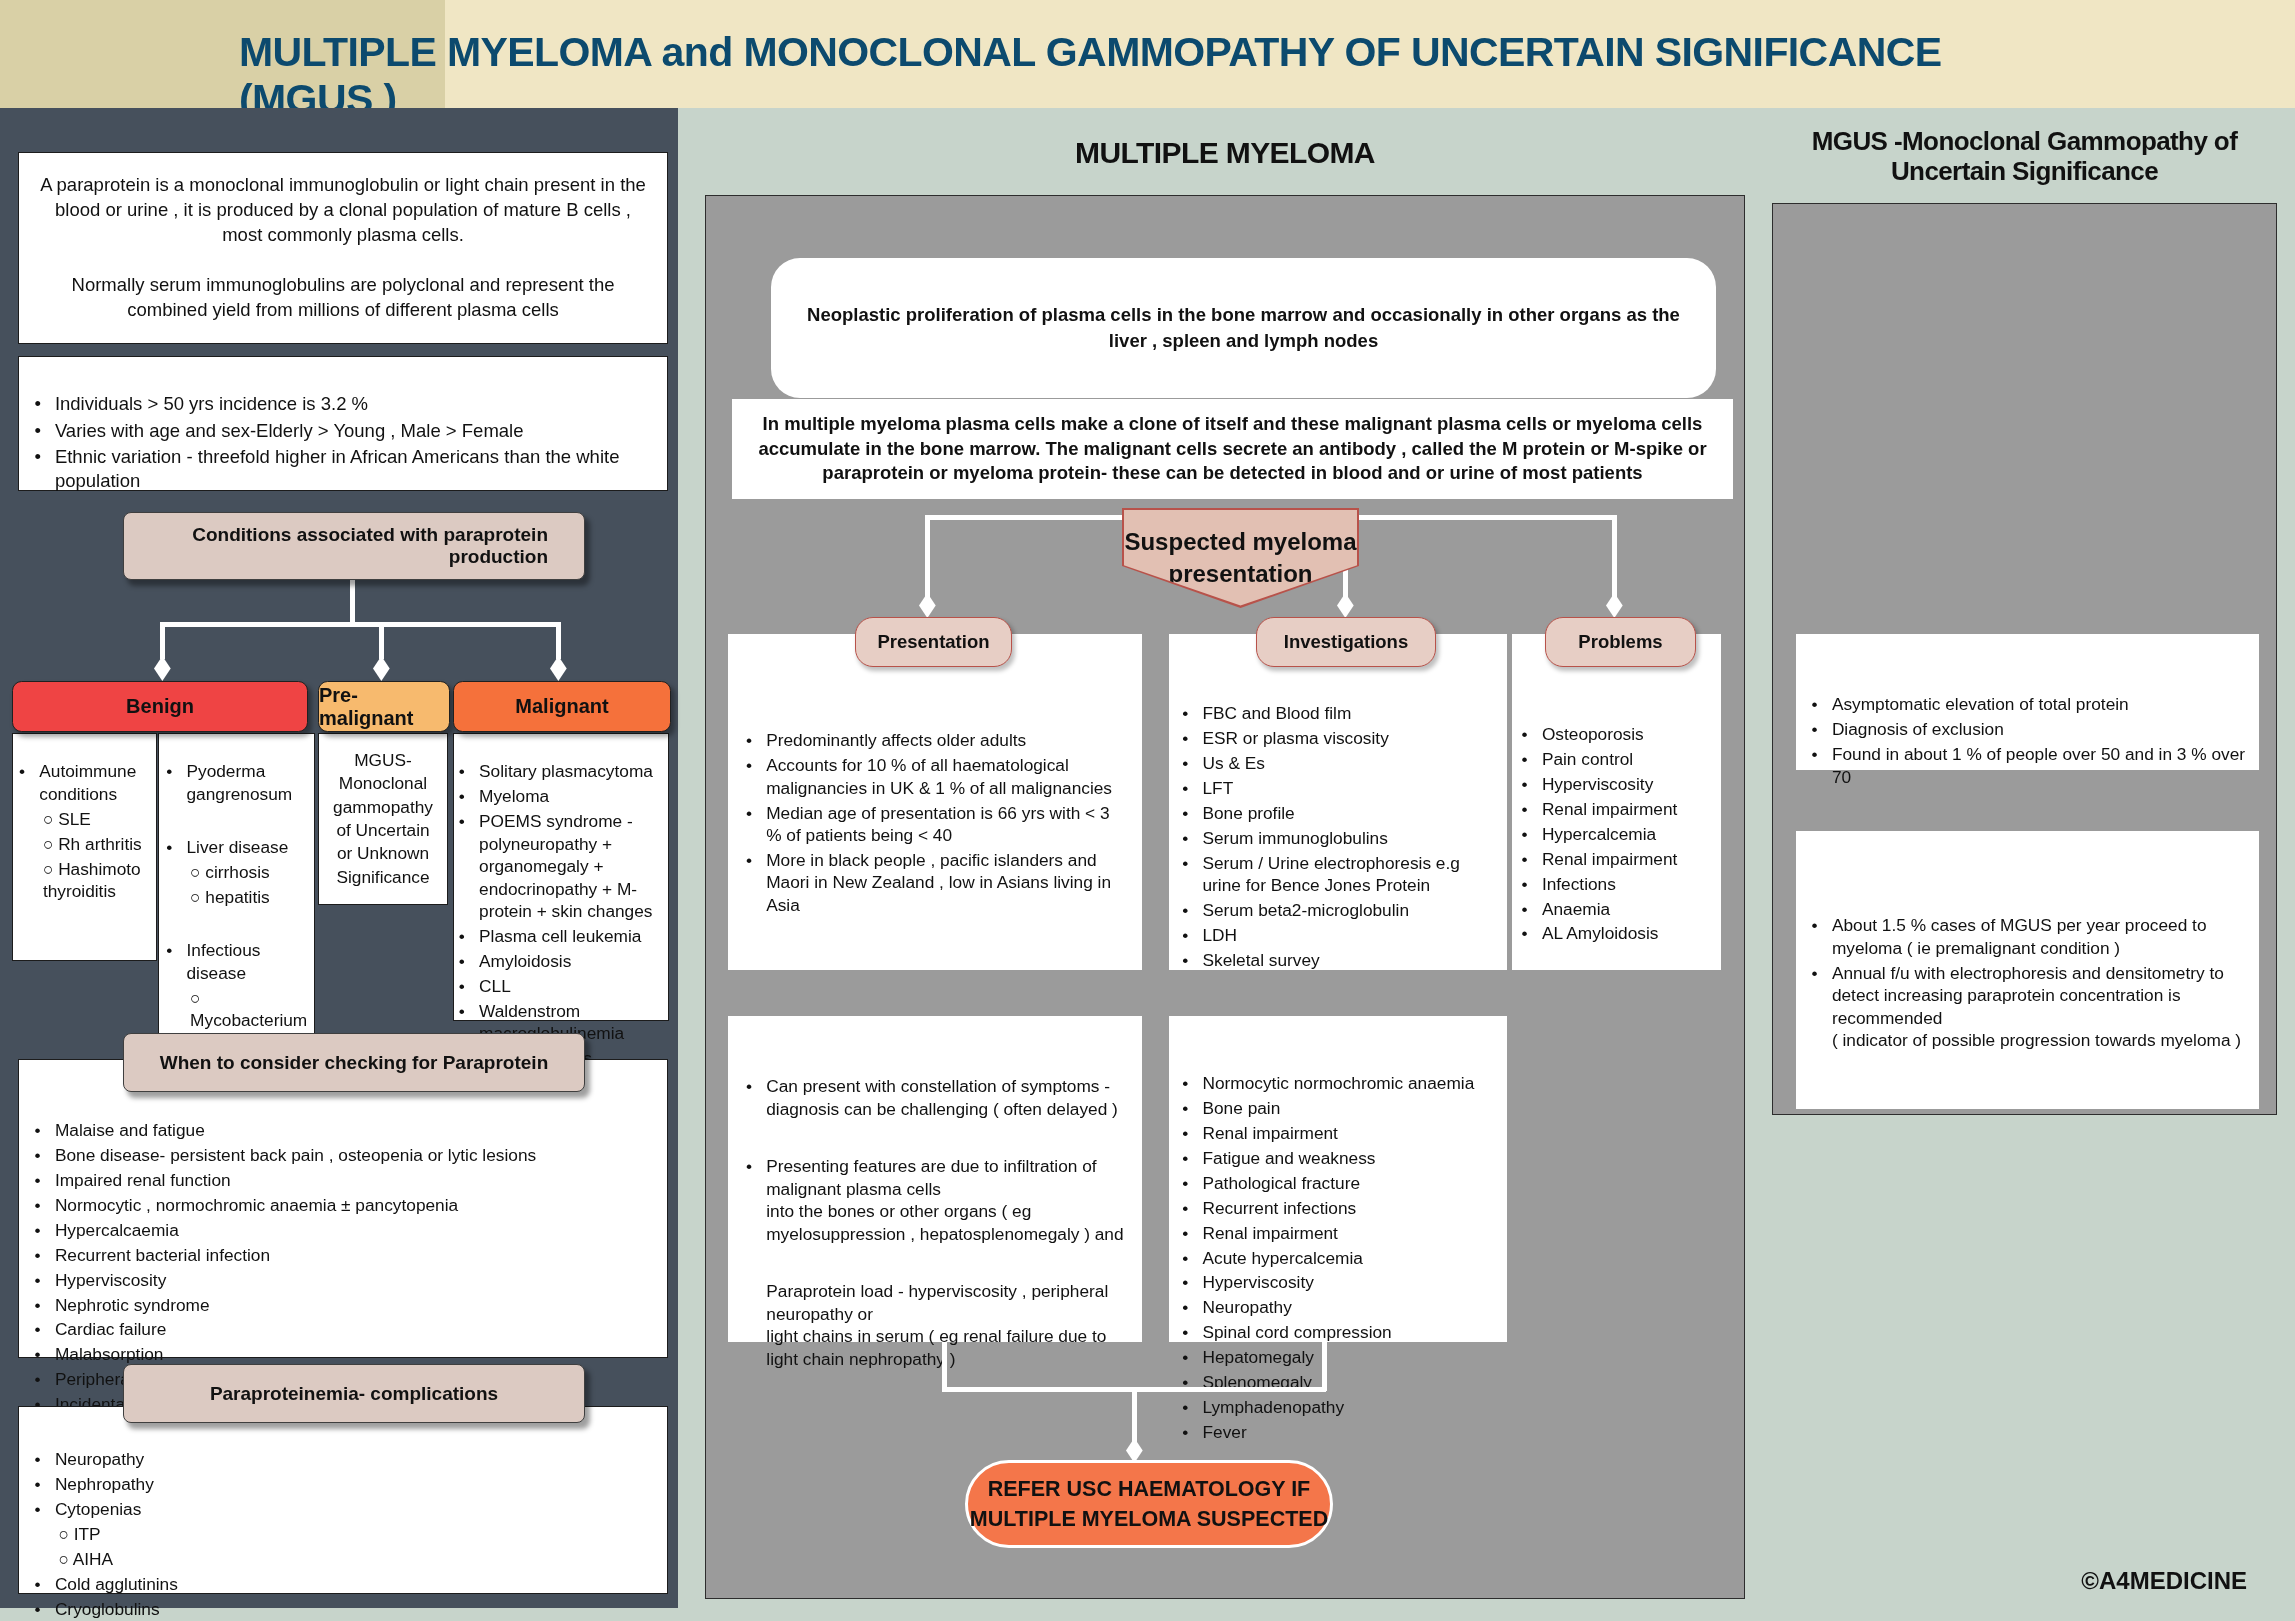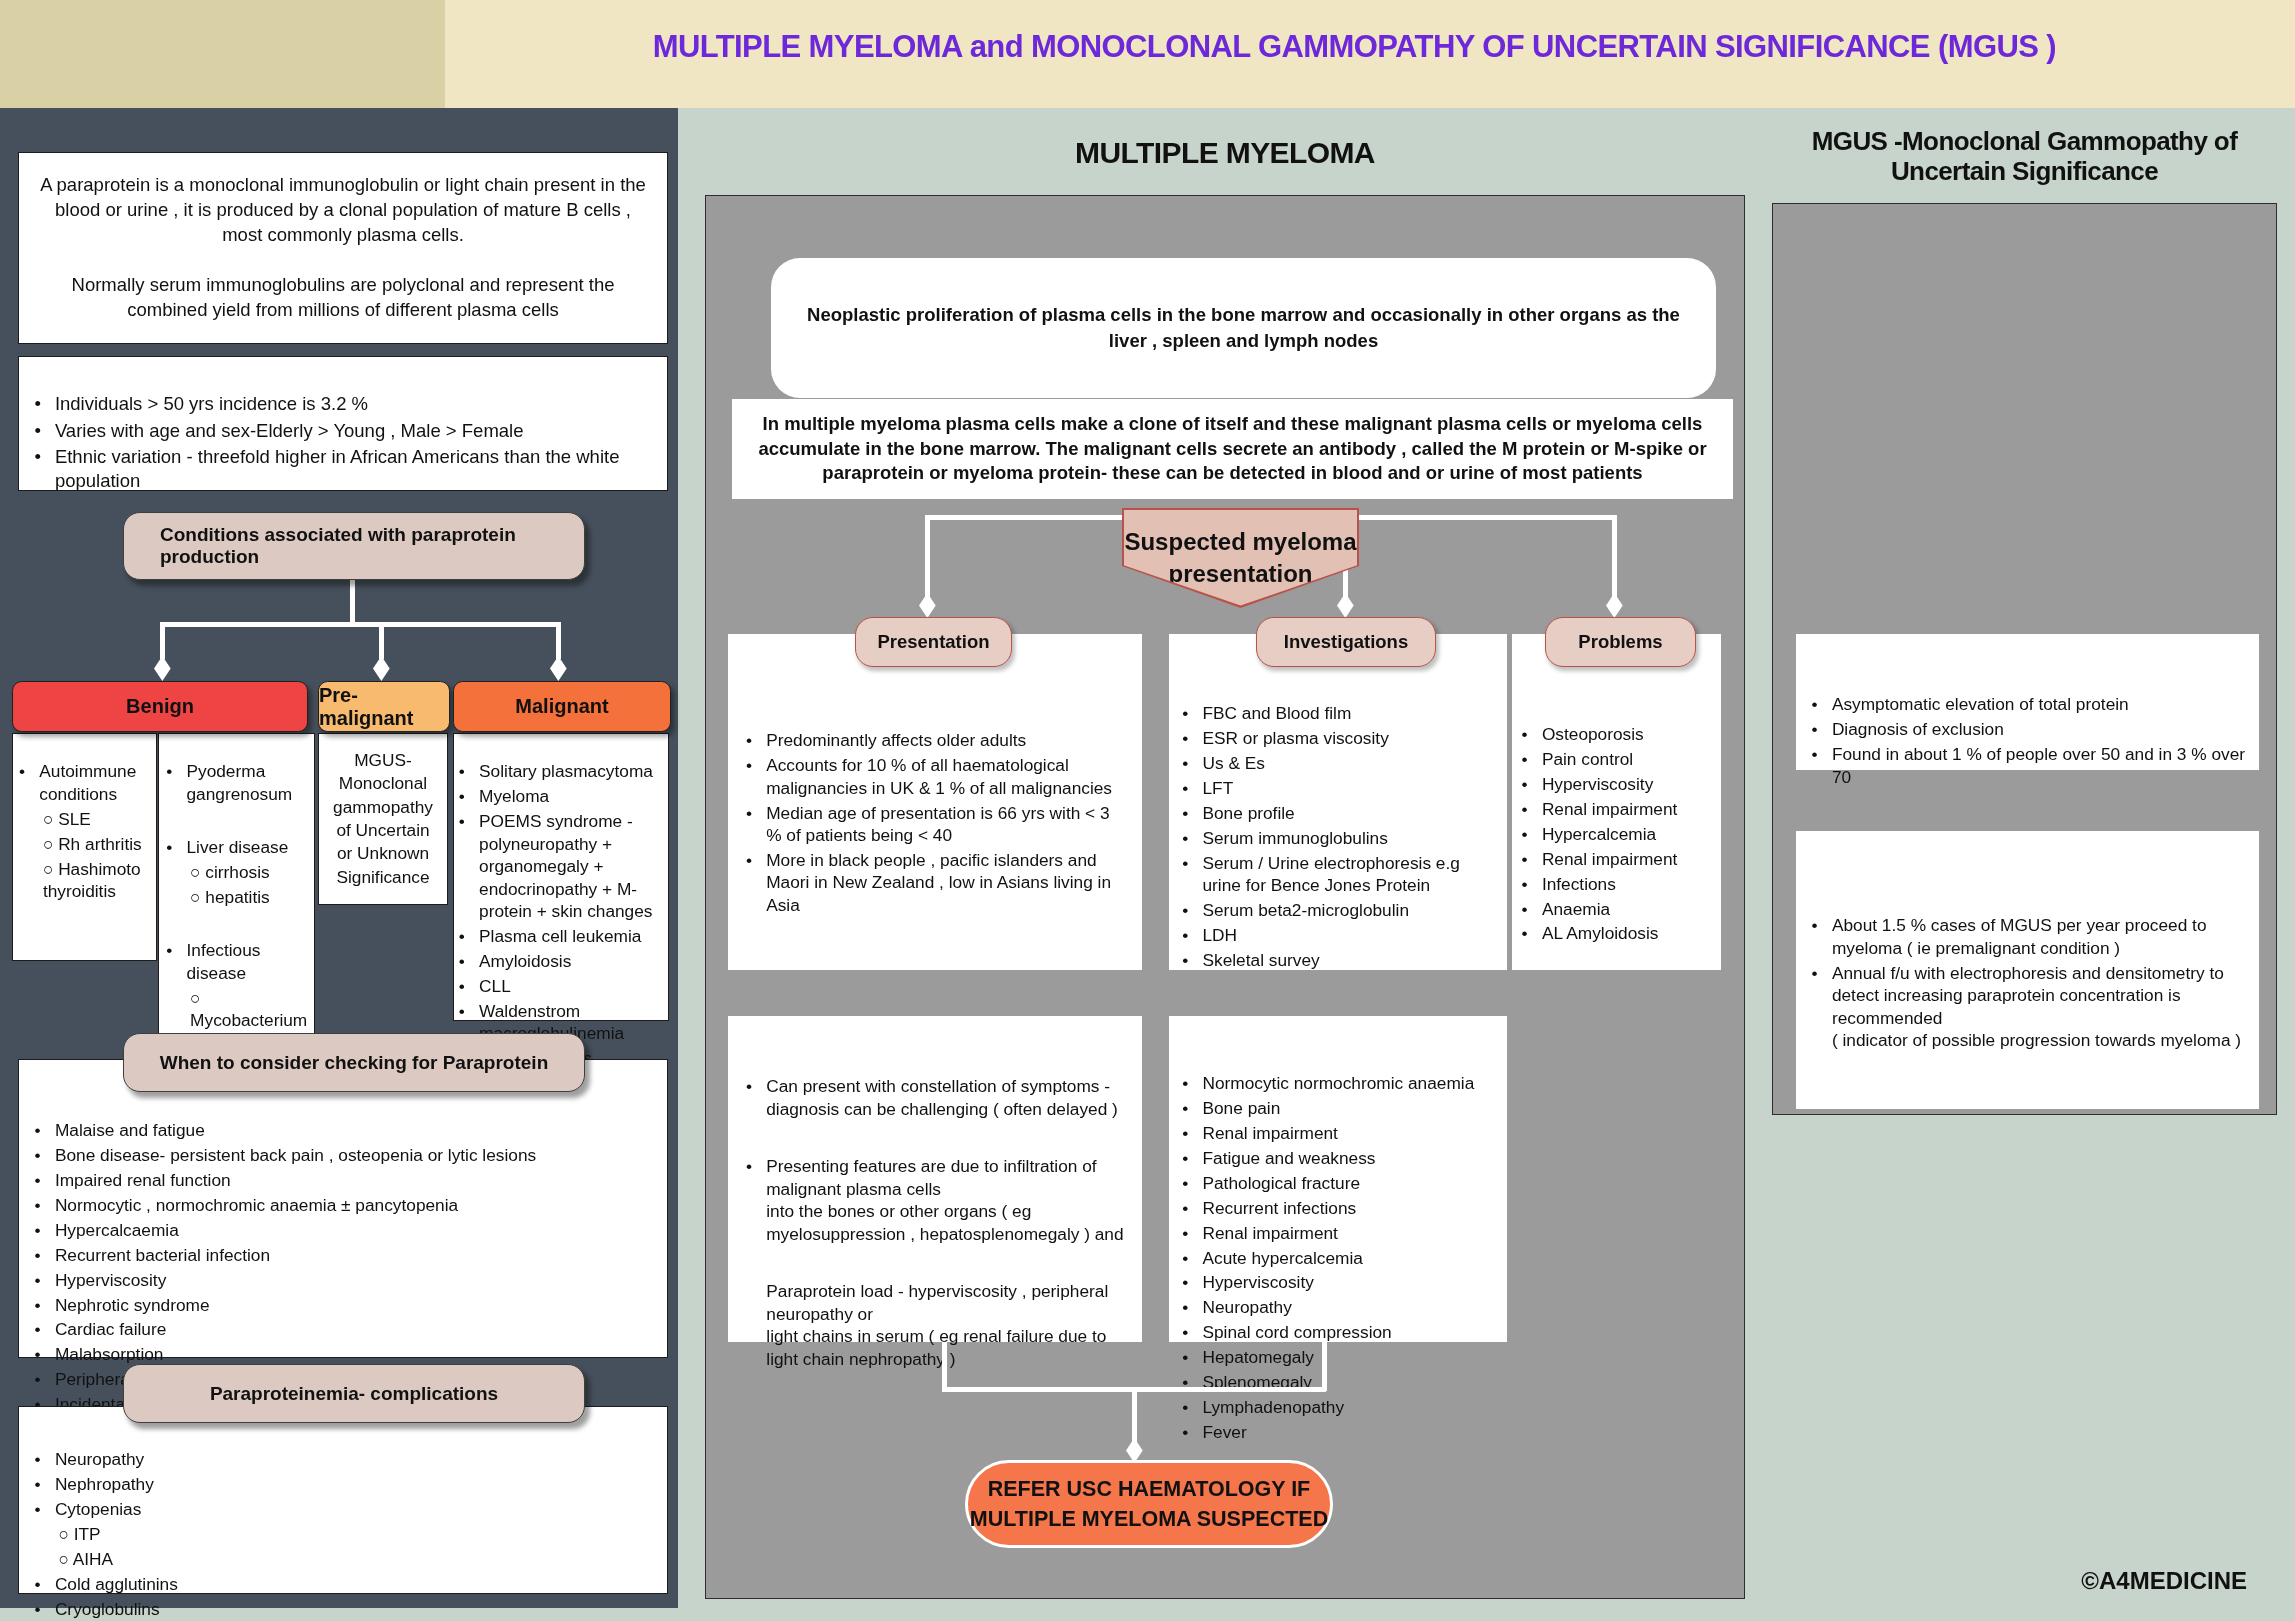--- a/index.html
+++ b/index.html
@@ -1,26 +1,26 @@
 <!DOCTYPE html>
 <html style="font-size:9.6px"><head>
 <meta charset="utf-8">
 <style>
   html,body{margin:0;padding:0;background:#c7d4cb;}
   .page{position:relative;width:2295px;height:1621px;background:#c7d4cb;font-family:"Liberation Sans","DejaVu Sans",sans-serif;color:#111;overflow:hidden;}
   .abs{position:absolute;}
   
   .header{left:0;top:0;width:2295px;height:108px;background:#f0e6c4;}
   .header-tan{left:0;top:0;width:445px;height:108px;background:#d9d0a6;}
-  .main-title{left:239px;right:239px;top:29px;text-align:right;font-size:31px;font-weight:700;letter-spacing:-0.6px;color:#6d28d9;}
+  .main-title{left:239px;right:239px;top:29px;text-align:left;font-size:41px;font-weight:700;letter-spacing:-0.6px;color:#0c4a6e;}
   
   .left-panel{left:0;top:108px;width:678px;height:1500px;background:#46505c;}
   .wbox{background:#ffffff;border:1.2px solid #1c1c1c;}
   .wbox-plain{background:#ffffff;}
-  .tanhdr{background:#dccac2;border:1.2px solid #3f3f3f;border-radius:17px;box-shadow:4.2px 5.4px 5.4px rgba(0,0,0,.38);display:flex;align-items:center;justify-content:center;text-align:left;font-weight:600;font-size:19px;z-index:5;}
+  .tanhdr{background:#dccac2;border:1.2px solid #3f3f3f;border-radius:8px;box-shadow:4.2px 5.4px 5.4px rgba(0,0,0,.38);display:flex;align-items:center;justify-content:center;text-align:right;font-weight:600;font-size:19px;z-index:5;}
   .chip{border:1.2px solid #202020;border-radius:9.6px;box-shadow:3.6px 4.8px 4.8px rgba(0,0,0,.35);display:flex;align-items:center;justify-content:center;font-weight:700;font-size:20px;z-index:4;}
   .centerbox{display:flex;flex-direction:column;justify-content:center;text-align:center;}
   .pre{white-space:pre-line;}
   .bullets .li{display:flex;align-items:flex-start;margin:2.4px 0;line-height:1.3;}
   .bullets .mk{flex:0 0 20.3px;text-align:left;padding-left:3.6px;}
   .bullets .tx{flex:1;white-space:pre-line;}
   .bullets .sub{padding-left:27.5px;}
   .bullets .nob{padding-left:24px;}
   .bullets .spacer{height:26px;}
   .fs31{font-size:18.5px;}

